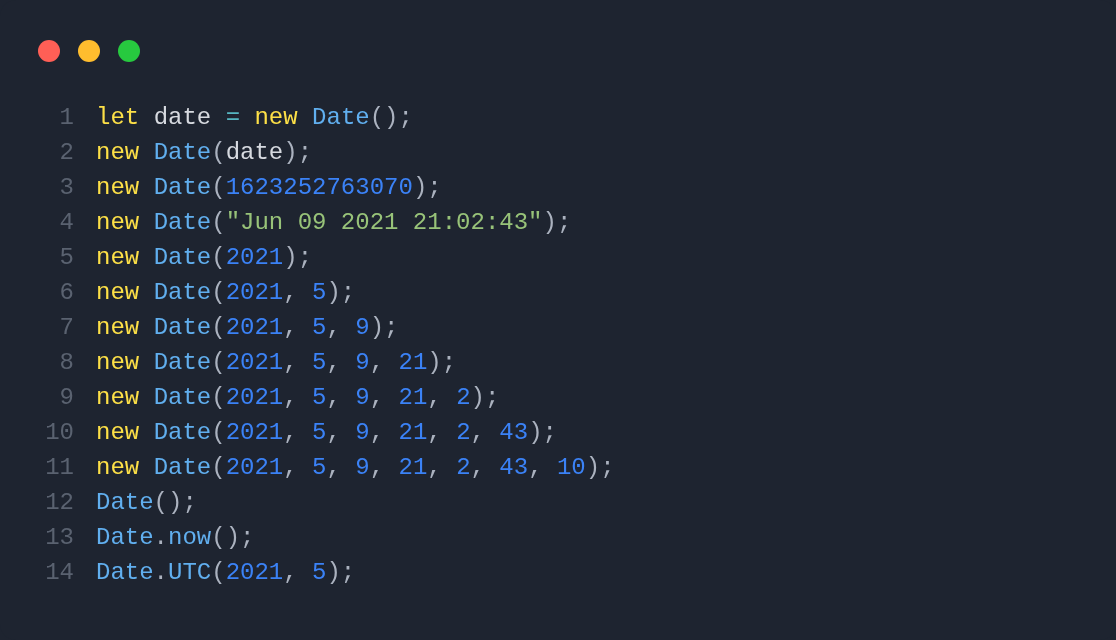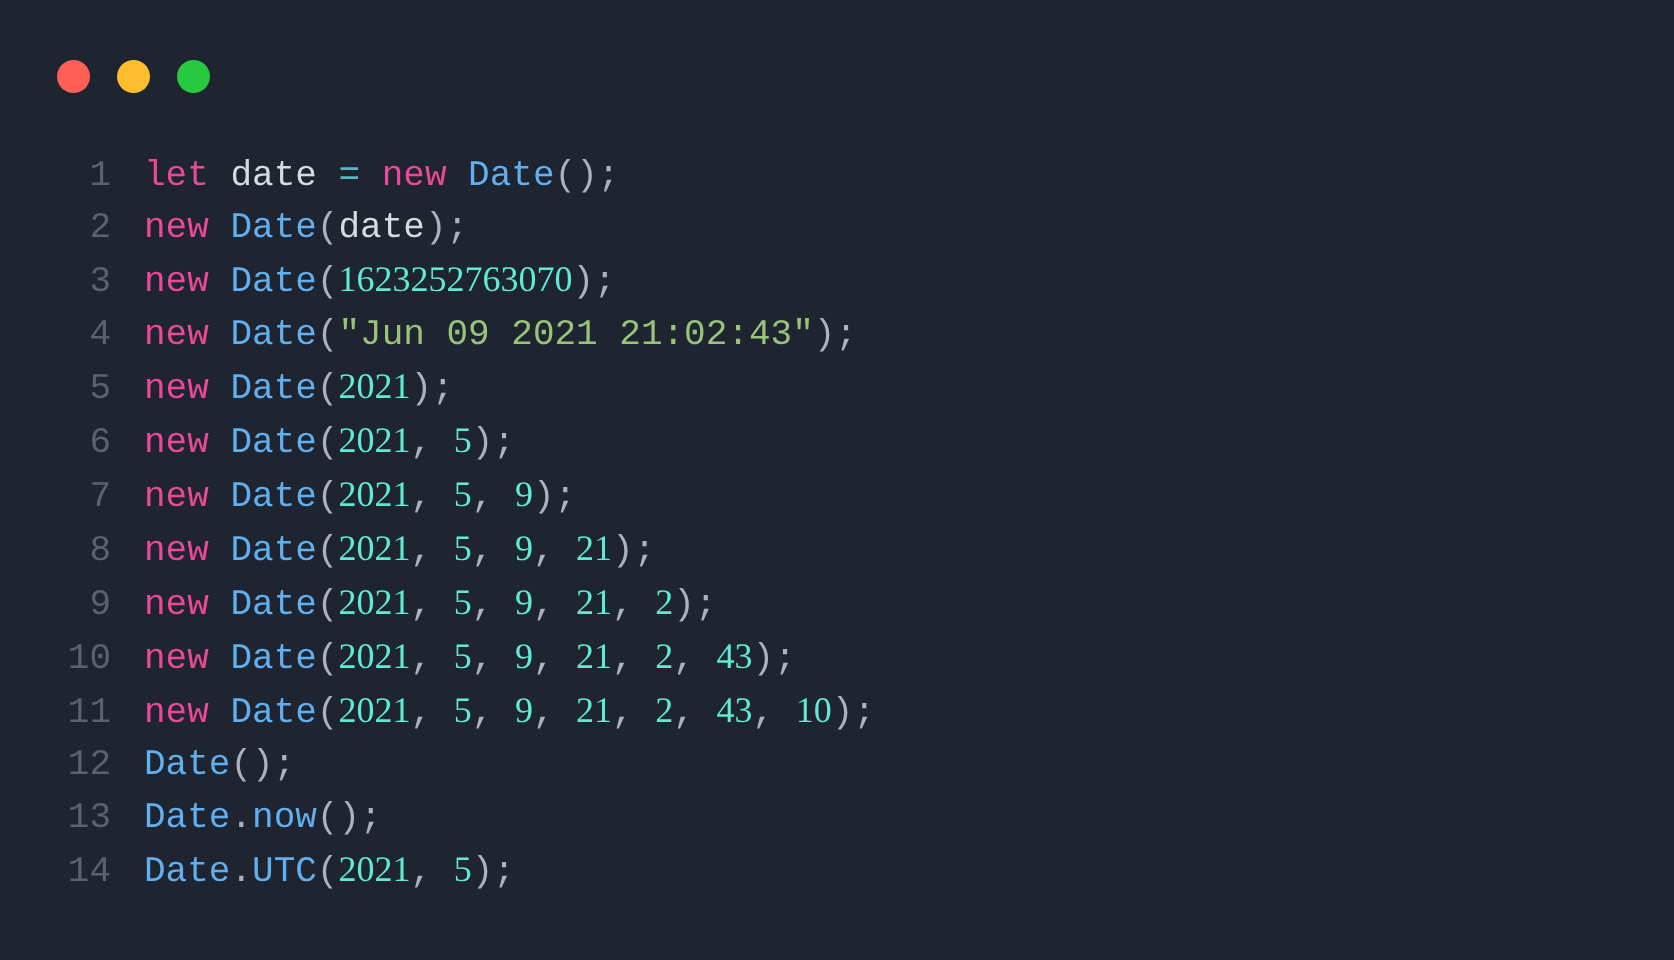--- a/index.html
+++ b/index.html
@@ -50,25 +50,25 @@
     text-align: right;
     color: #5a6270;
     user-select: none;
     padding-right: 0;
   }
   .code {
     padding-left: 22px;
   }
 
   
-  .kw   { color: #ec4899; }  
+  .kw   { color: #fde047; }  
   .id   { color: #d7dae0; }  
   .cls  { color: #61afef; }  
   .pun  { color: #abb2bf; }  
-  .num  { color: #5eead4; font-family: Liberation Serif, serif; }  
+  .num  { color: #3b82f6; }  
   .str  { color: #98c379; }  
   .op   { color: #56b6c2; }  
 </style>
 </head>
 <body>
 
 <div class="window">
   <div class="traffic-lights">
     <div class="dot dot-close"></div>
     <div class="dot dot-min"></div>

